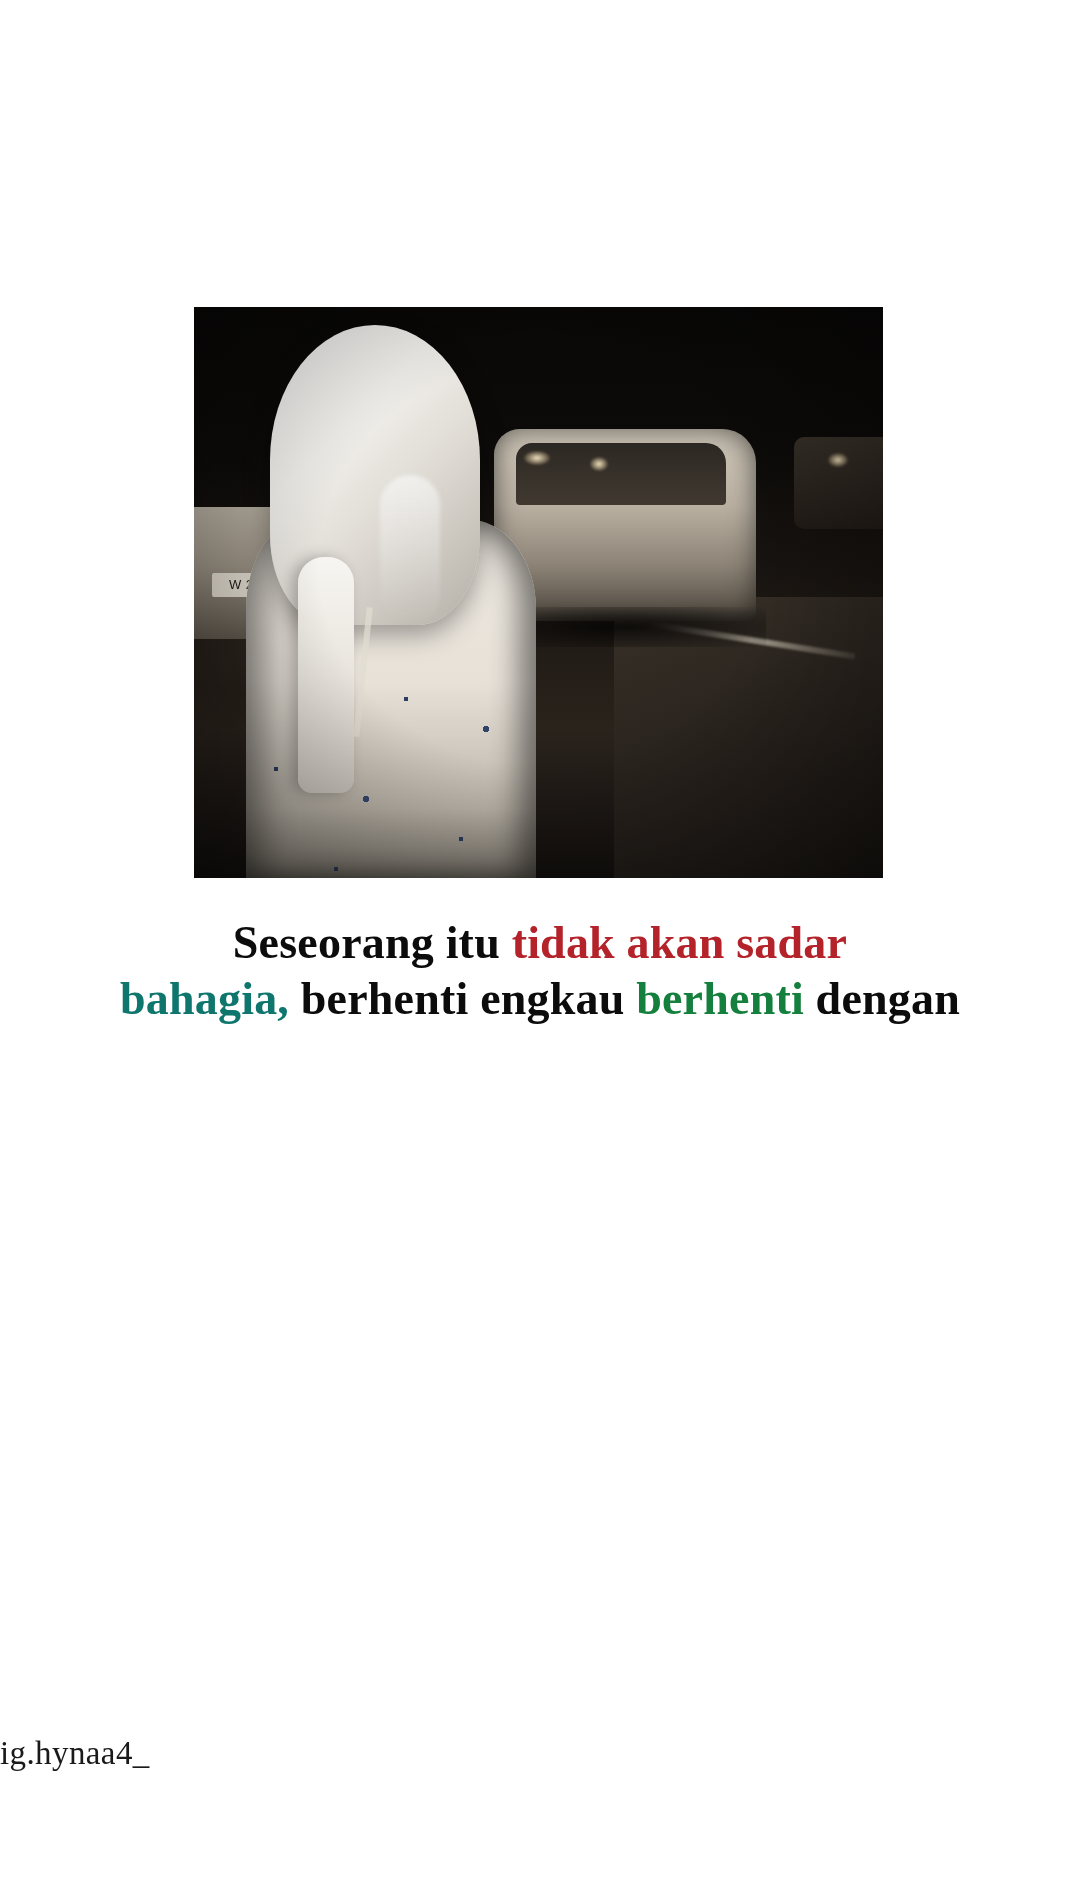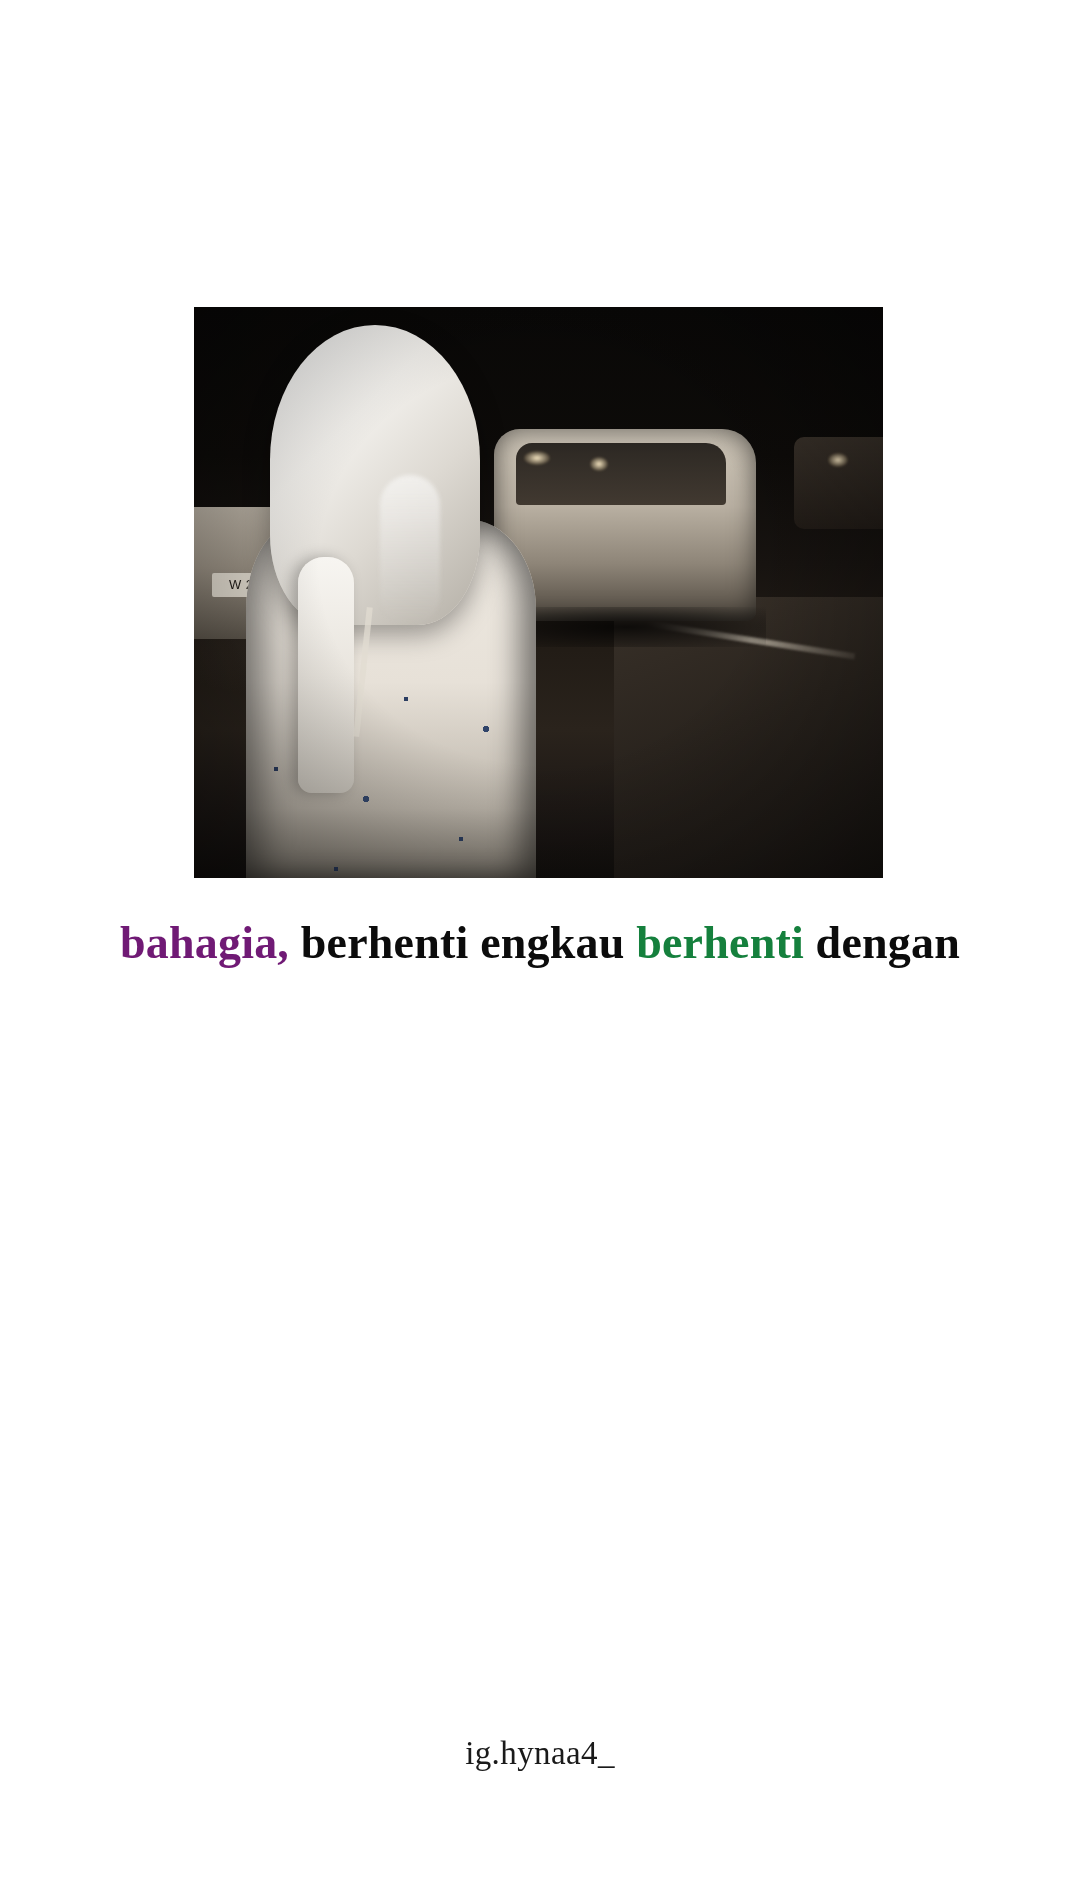--- a/index.html
+++ b/index.html
@@ -224,21 +224,20 @@
   }
   .caption .hl { color: #b4232a; }
   .caption .ln { display: block; }
 
   
   .handle {
     position: absolute;
     left: 0;
     top: 1735px;
     width: 1080px;
-    text-align: center;
     font-family: "Liberation Serif", serif;
     font-size: 33px;
     color: #1a1a1a;
     letter-spacing: .4px;
   }
 </style>
 </head>
 <body>
 
 <div class="canvas">
@@ -265,18 +264,19 @@
         <div class="hijab-fold"></div>
       </div>
       <div class="hijab-tail"></div>
       <div class="strap"></div>
 
       <div class="vignette"></div>
     </div>
   </div>
 
   <div class="caption" style="color: rgb(12, 12, 12);">
-      <span class="ln"><span class="hl" style="color: #701a75;">bahagia,</span><span> berhenti engkau </span><span class="hl" style="color: #15803d;">berhenti</span><span> dengan</span></span>
+      <span class="ln"><span>Seseorang itu </span><span class="hl" style="color: rgb(180, 35, 42);">tidak akan sadar</span></span>
+      <span class="ln"><span class="hl" style="color: #0f766e;">bahagia,</span><span> berhenti engkau </span><span class="hl" style="color: #15803d;">berhenti</span><span> dengan</span></span>
     </div>
 
   <div class="handle">ig.hynaa4_</div>
 
 </div>
 
 </body></html>

